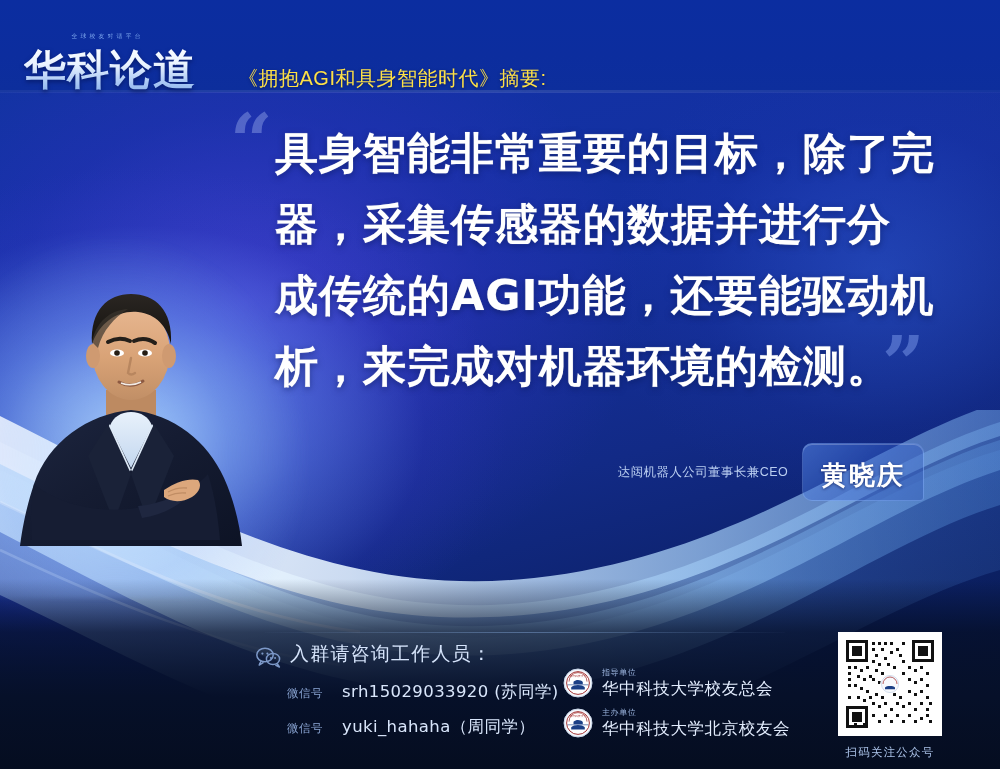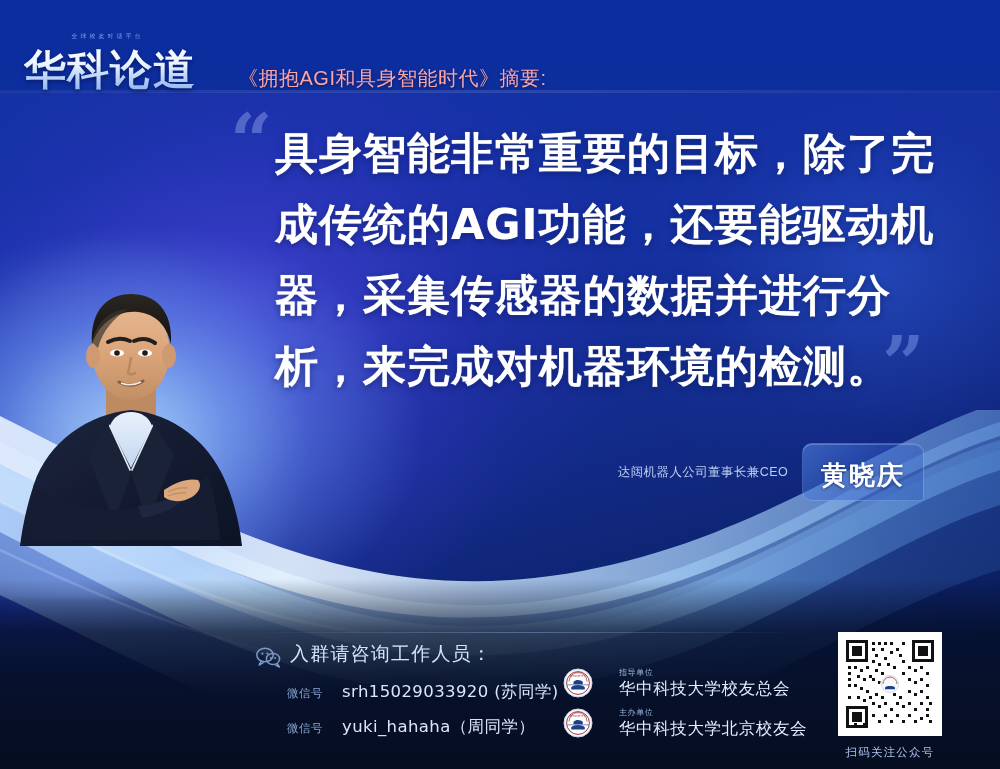--- a/index.html
+++ b/index.html
@@ -61,21 +61,21 @@
     position:absolute; top:14px; left:0;
     font-size:42px; font-weight:bold; letter-spacing:1px;
     font-family:"DejaVu Sans","Liberation Sans",sans-serif;
     background: linear-gradient(180deg,#ffffff 0%,#eaf3ff 40%,#a9c8f5 72%,#7da8e8 100%);
     -webkit-background-clip:text; background-clip:text; color:transparent;
     text-shadow:none;
     filter: drop-shadow(0 2px 2px rgba(0,10,60,0.55));
   }
   .header-title {
     margin-left:18px; margin-top:4px;
-    font-size:20px; color:#fca5a5; letter-spacing:0.5px;
+    font-size:20px; color:#fde047; letter-spacing:0.5px;
     text-shadow:0 1px 3px rgba(0,8,50,0.5);
     white-space:nowrap;
   }
 
   
   .portrait-wrap {
     position:absolute; left:18px; top:278px; width:226px; height:268px;
   }
   .portrait-glow{
     position:absolute; left:-60px; top:-40px; width:350px; height:360px;
@@ -140,21 +140,21 @@
     position:absolute; left:290px; top:641px;
     font-size:19px; color:#d6e4fb; letter-spacing:1.2px;
   }
   .wx-row{ position:absolute; left:287px; display:flex; align-items:baseline; gap:9px;text-align:center; }
   .wx-row.r1{ top:681px; }
   .wx-row.r2{ top:716px; }
   .wx-label{ font-size:11.5px; color:#8ba6d4; letter-spacing:0.5px; }
   .wx-value{ font-size:16.5px; color:#d9e6fb; letter-spacing:0.4px;
              font-family:"DejaVu Sans","Liberation Sans",sans-serif;margin-left:10px; }
 
-  .org-row{ position:absolute; left:563px; display:flex; align-items:center; gap:26px; }
+  .org-row{ position:absolute; left:563px; display:flex; align-items:center; gap:9px; }
   .org-row.r1{ top:668px; }
   .org-row.r2{ top:708px; }
   .seal{ width:30px; height:30px; flex:0 0 auto; }
   .org-text{ display:flex; flex-direction:column; line-height:1; }
   .org-kicker{ font-size:8px; color:#9db6e0; letter-spacing:0.6px; margin-bottom:3px; }
   .org-name{ font-size:16.5px; color:#e2ecfd; letter-spacing:0.6px; white-space:nowrap; }
 
   .qr-block{ position:absolute; left:838px; top:632px; width:104px; }
   .qr-img{ width:104px; height:104px; background:#fff; padding:0; display:block; }
   .qr-caption{ margin-top:9px; text-align:center; font-size:11.5px; color:#a9c0e6; letter-spacing:1.2px; }
@@ -286,22 +286,22 @@
           <path d="M150,214 q9,-5 19,-4" stroke="#c08d64" stroke-width="1.3" fill="none"></path>
           <path d="M150,218 q9,-4 18,-3" stroke="#c08d64" stroke-width="1.3" fill="none"></path>
         </g>
       </svg>
     </div>
   </div>
 
   <div class="quote-mark-open">“</div>
   <div class="quote">
     <div class="quote-line">具身智能非常重要的目标，除了完</div>
+    <div class="quote-line">器，采集传感器的数据并进行分</div>
     <div class="quote-line">成传统的AGI功能，还要能驱动机</div>
-    <div class="quote-line">器，采集传感器的数据并进行分</div>
     <div class="quote-line">析，来完成对机器环境的检测。</div>
   </div>
   <div class="quote-mark-close">”</div>
 
   <div class="attrib">
     <div class="attrib-role">达闼机器人公司董事长兼CEO</div>
     <div class="attrib-name-chip">
       <div class="attrib-name">黄晓庆</div>
     </div>
   </div>

